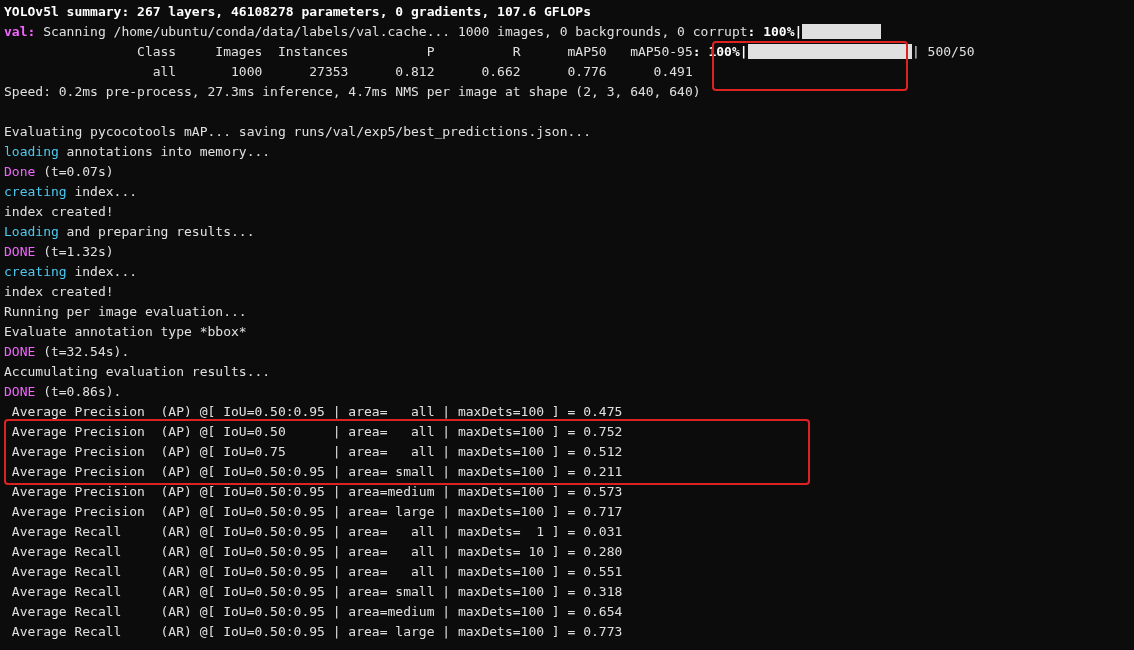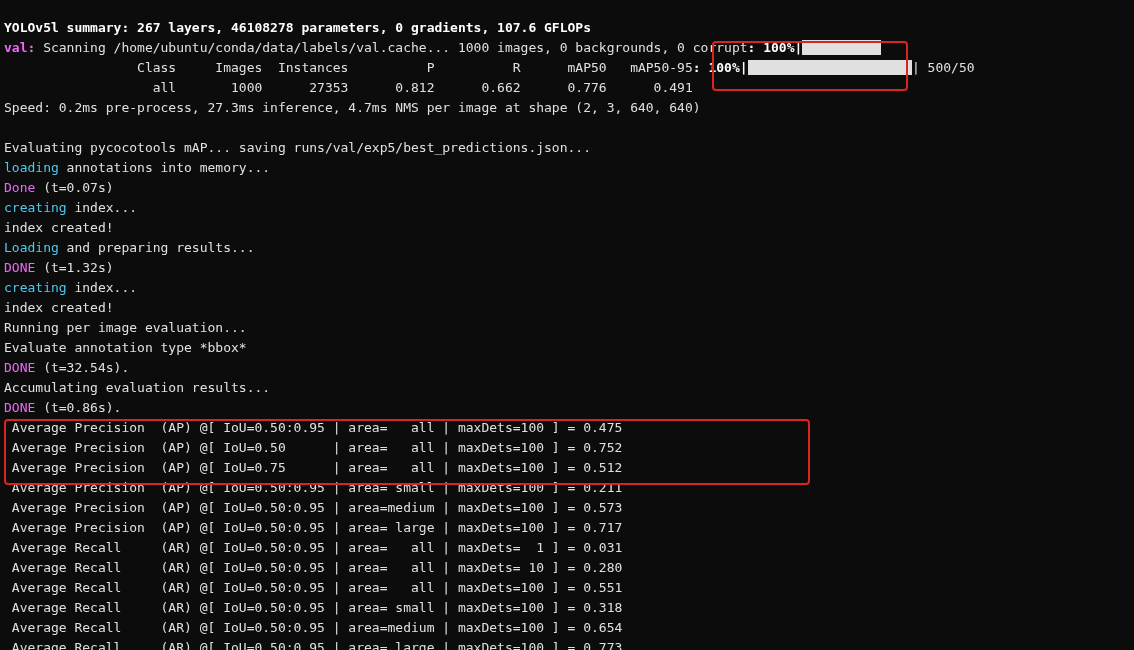--- a/index.html
+++ b/index.html
@@ -1,16 +1,16 @@
 <!DOCTYPE html>
 <html><head>
 <meta charset="utf-8">
 <style>
   html,body{margin:0;padding:0;background:#0c0c0c;color:#ccc;font-family:"DejaVu Sans Mono","Menlo","Consolas",monospace;font-size:13px;line-height:20px;}
-  .term{white-space:pre;position:relative;padding:18px 4px;width:1018px;height:650px;box-sizing:border-box;overflow:hidden;}
+  .term{white-space:pre;position:relative;padding:2px 4px;width:1018px;height:650px;box-sizing:border-box;overflow:hidden;}
   .bold{color:#fff;font-weight:bold;}
   .mag{color:#f266ff;}
   .cyan{color:#4ec9f0;}
   .white{color:#e0e0e0;}
   .progbg{background:#e0e0e0;color:#0c0c0c;}
   .highlight-box{position:absolute;border:2px solid #d22;border-radius:4px;pointer-events:none;}
 </style>
 </head>
 <body>
 

